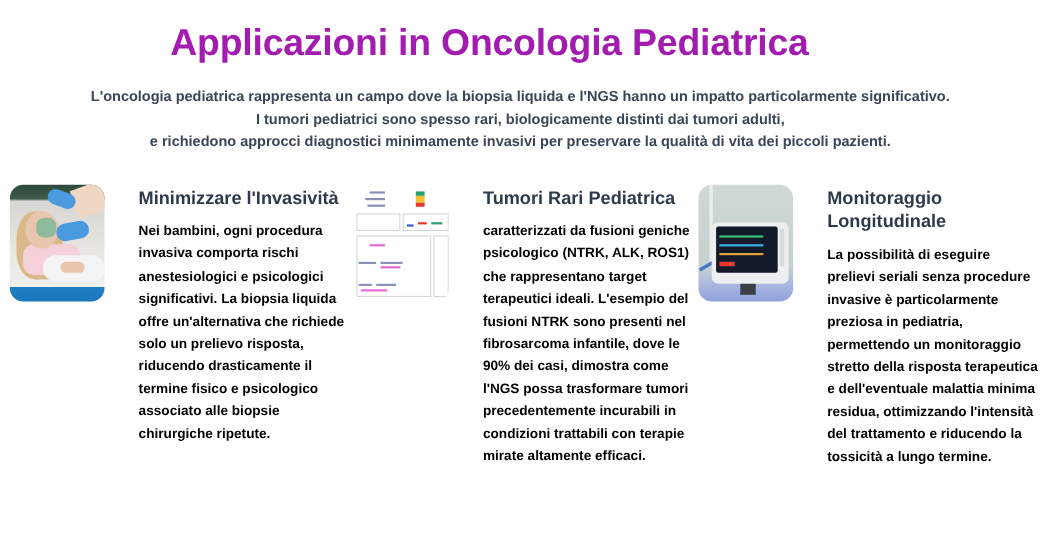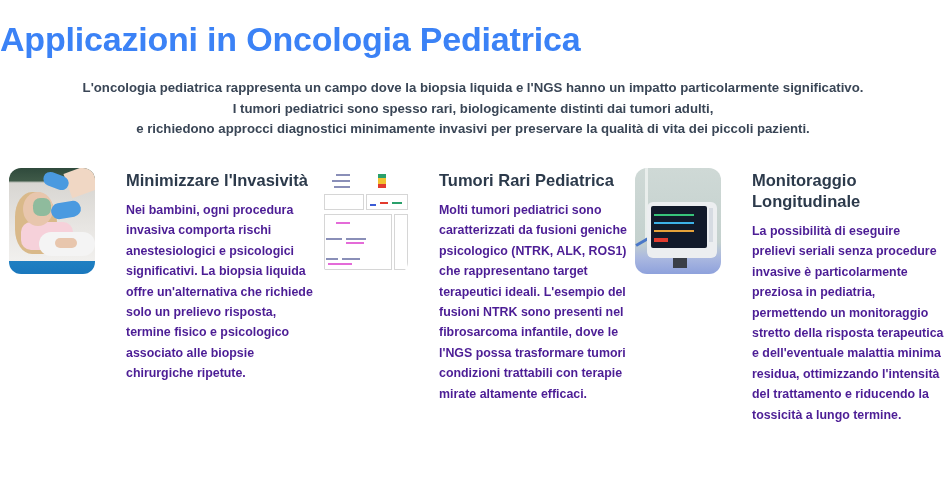--- a/index.html
+++ b/index.html
@@ -1,21 +1,21 @@
 <!DOCTYPE html>
 <html><head>
   <meta charset="utf-8">
   <style>
     * { margin: 0; padding: 0; box-sizing: border-box; }
     html, body { width: 946px; height: 496px; background: #ffffff; overflow: hidden; }
     body { font-family: "Liberation Sans", sans-serif; color: #2c3a4b; position: relative; }
 
     .page-title {
       position: absolute; left: 0; top: 20px; width: 890px;
-      font-size: 34px; font-weight: 700; color: #3b82f6;
+      text-align: center; font-size: 34px; font-weight: 700; color: #a21caf;
       letter-spacing: -0.2px;
     }
     .intro {
       position: absolute; left: 0; top: 78px; width: 946px;
       text-align: center; font-size: 13.2px; font-weight: 700; color: #3a4656;
       line-height: 20.5px;
     }
     .intro div { white-space: nowrap; text-align: center; }
 
     .card { position: absolute; top: 168px; }
@@ -30,21 +30,21 @@
     .card-body { position: absolute; left: 103px; top: 0; margin-left: 14px; }
     .card-1 .card-body { width: 200px; }
     .card-2 .card-body { width: 205px; }
     .card-3 .card-body { width: 210px; }
 
     .card-title {
       font-size: 16.5px; font-weight: 700; color: #2c3a4b; line-height: 21px;
       margin-top: 2px;
     }
     .card-text {
-      margin-top: 9px; font-size: 12.4px; font-weight: 700; color: #4c1d95;
+      margin-top: 9px; font-size: 12.4px; font-weight: 700; color: #000000;
       line-height: 20.4px;
     }
     .card-text div { white-space: nowrap; }
 
     
     .t1 { background: linear-gradient(180deg, #2f4a3c 0%, #3f5a48 12%, #d8d6d2 14%, #e9e7e4 60%, #f1f0ee 88%, #1f7fc2 88%, #1a78bd 100%); }
     .t1 .hair { position: absolute; left: 6px; top: 24px; width: 42px; height: 62px; border-radius: 40% 50% 30% 40%; background: #d9b98a; }
     .t1 .face { position: absolute; left: 14px; top: 24px; width: 30px; height: 34px; border-radius: 50%; background: #e8c6ad; }
     .t1 .mask { position: absolute; left: 24px; top: 30px; width: 18px; height: 18px; border-radius: 40%; background: #7fb89a; opacity: .85; }
     .t1 .glove1 { position: absolute; left: 34px; top: 6px; width: 26px; height: 14px; border-radius: 8px; background: #4a9ae0; transform: rotate(20deg); }
@@ -102,20 +102,21 @@
   </div>
   <div class="card-body">
     <div class="card-title">Minimizzare l'Invasività</div>
     <div class="card-text">
       <div>Nei bambini, ogni procedura</div>
       <div>invasiva comporta rischi</div>
       <div>anestesiologici e psicologici</div>
       <div>significativi. La biopsia liquida</div>
       <div>offre un'alternativa che richiede</div>
       <div>solo un prelievo risposta,</div>
+      <div>riducendo drasticamente il</div>
       <div>termine fisico e psicologico</div>
       <div>associato alle biopsie</div>
       <div>chirurgiche ripetute.</div>
     </div>
   </div>
 </div>
 
 <div class="card card-2">
   <div class="thumb t2">
     <div class="ln" style="left:14px;top:6px;width:14px;"></div>
@@ -135,28 +136,29 @@
     <div class="ln" style="left:4px;top:70px;width:16px;"></div>
     <div class="ln" style="left:24px;top:70px;width:20px;"></div>
     <div class="pk" style="left:24px;top:74px;width:18px;"></div>
     <div class="ln" style="left:4px;top:90px;width:12px;"></div>
     <div class="ln" style="left:20px;top:90px;width:18px;"></div>
     <div class="pk" style="left:6px;top:95px;width:24px;"></div>
   </div>
   <div class="card-body">
     <div class="card-title">Tumori Rari Pediatrica</div>
     <div class="card-text">
-      <div>Molti tumori pediatrici sono</div>
       <div>caratterizzati da fusioni geniche</div>
       <div>psicologico (NTRK, ALK, ROS1)</div>
       <div>che rappresentano target</div>
       <div>terapeutici ideali. L'esempio del</div>
       <div>fusioni NTRK sono presenti nel</div>
       <div>fibrosarcoma infantile, dove le</div>
+      <div>90% dei casi, dimostra come</div>
       <div>l'NGS possa trasformare tumori</div>
+      <div>precedentemente incurabili in</div>
       <div>condizioni trattabili con terapie</div>
       <div>mirate altamente efficaci.</div>
     </div>
   </div>
 </div>
 
 <div class="card card-3">
   <div class="thumb t3">
     <div class="pole"></div>
     <div class="cable"></div>

